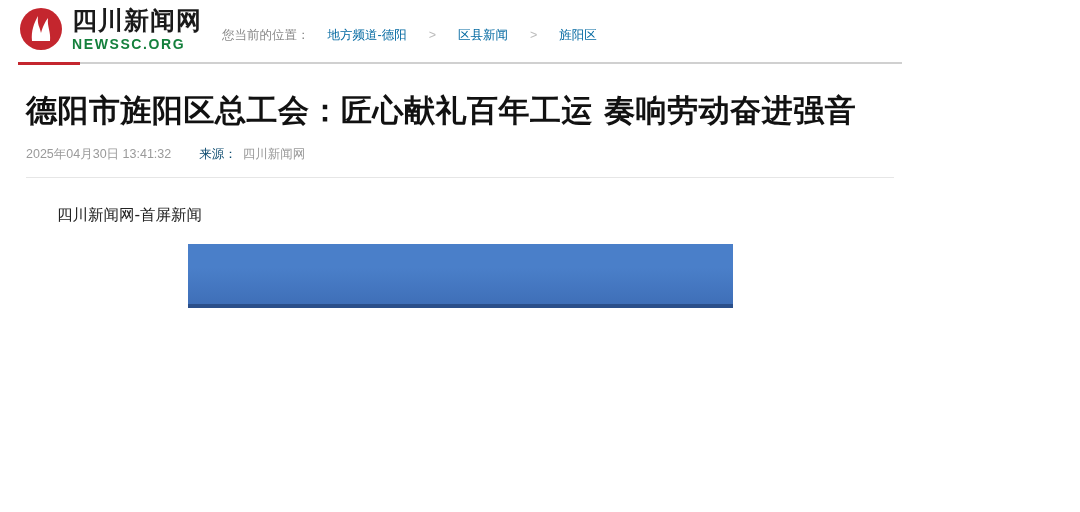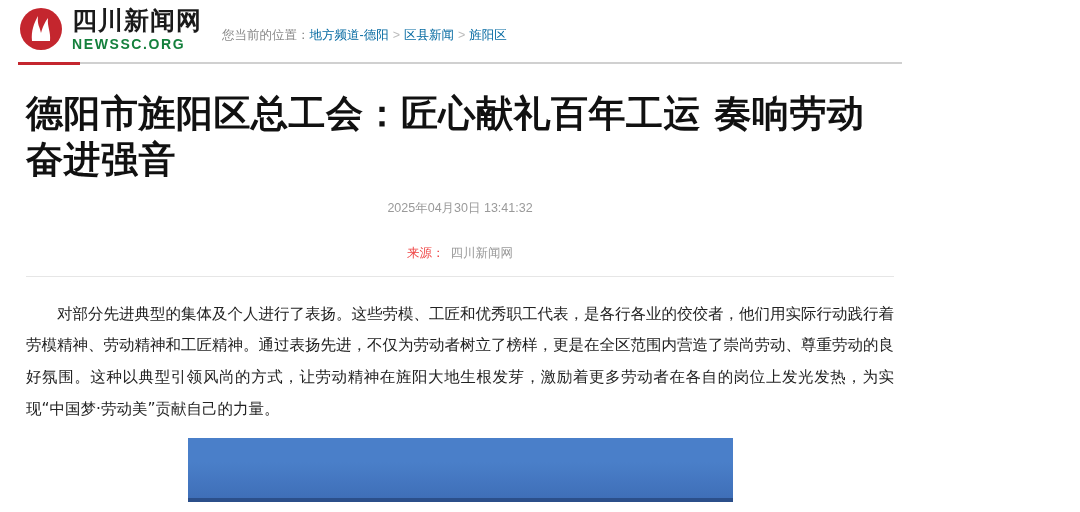--- a/index.html
+++ b/index.html
@@ -63,21 +63,21 @@
     margin-top: 4px;
     font-family: "Liberation Sans", sans-serif;
   }
   .breadcrumb {
     margin-left: 20px;
     margin-top: 12px;
     font-size: 12.5px;
     color: #8a8a8a;
     display: flex;
     align-items: center;
-    gap: 0;
+    gap: 18px;
     white-space: nowrap;
   }
   .breadcrumb .sep {
     color: #bbb;
     padding: 0 4px;
   }
   .breadcrumb a {
     color: #0369a1;
     text-decoration: none;
   }
@@ -92,37 +92,36 @@
     width: 62px;
     background: #c4262e;
     margin-left: 18px;
     margin-top: -2px;
     position: relative;
   }
 
   
   .title {
     margin: 26px 26px 0 26px;
-    font-size: 37px;
+    font-size: 31px;
     font-weight: bold;
     color: #111;
     letter-spacing: 0.5px;
     font-family: "DejaVu Sans", sans-serif;
     line-height: 1.25;
   }
   .meta {
     margin: 16px 26px 0 26px;
     font-size: 12.5px;
     color: #9a9a9a;
     display: flex;
     align-items: center;
     gap: 28px;
-    flex-direction: column;
-  }
-  .meta .source-label { color: #ef4444; }
+  }
+  .meta .source-label { color: #0c4a6e; }
   .meta .source-value { color: #9a9a9a; margin-left: 6px; }
 
   .meta-rule {
     margin: 14px 26px 0 26px;
     height: 1px;
     background: #e6e6e6;
   }
 
   
   .article {
@@ -191,17 +190,17 @@
   <div class="meta">
     <span>2025年04月30日 13:41:32</span>
     <span>
       <span class="source-label">来源：</span><span class="source-value">四川新闻网</span>
     </span>
   </div>
 
   <div class="meta-rule"></div>
 
   <div class="article">
-    <p class="p-indent">对部分先进典型的集体及个人进行了表扬。这些劳模、工匠和优秀职工代表，是各行各业的佼佼者，他们用实际行动践行着劳模精神、劳动精神和工匠精神。通过表扬先进，不仅为劳动者树立了榜样，更是在全区范围内营造了崇尚劳动、尊重劳动的良好氛围。这种以典型引领风尚的方式，让劳动精神在旌阳大地生根发芽，激励着更多劳动者在各自的岗位上发光发热，为实现“中国梦·劳动美”贡献自己的力量。</p>
+    <p class="p-indent">四川新闻网-首屏新闻</p>
     <div class="figure"></div>
   </div>
 
 </div>
 
 </body></html>

